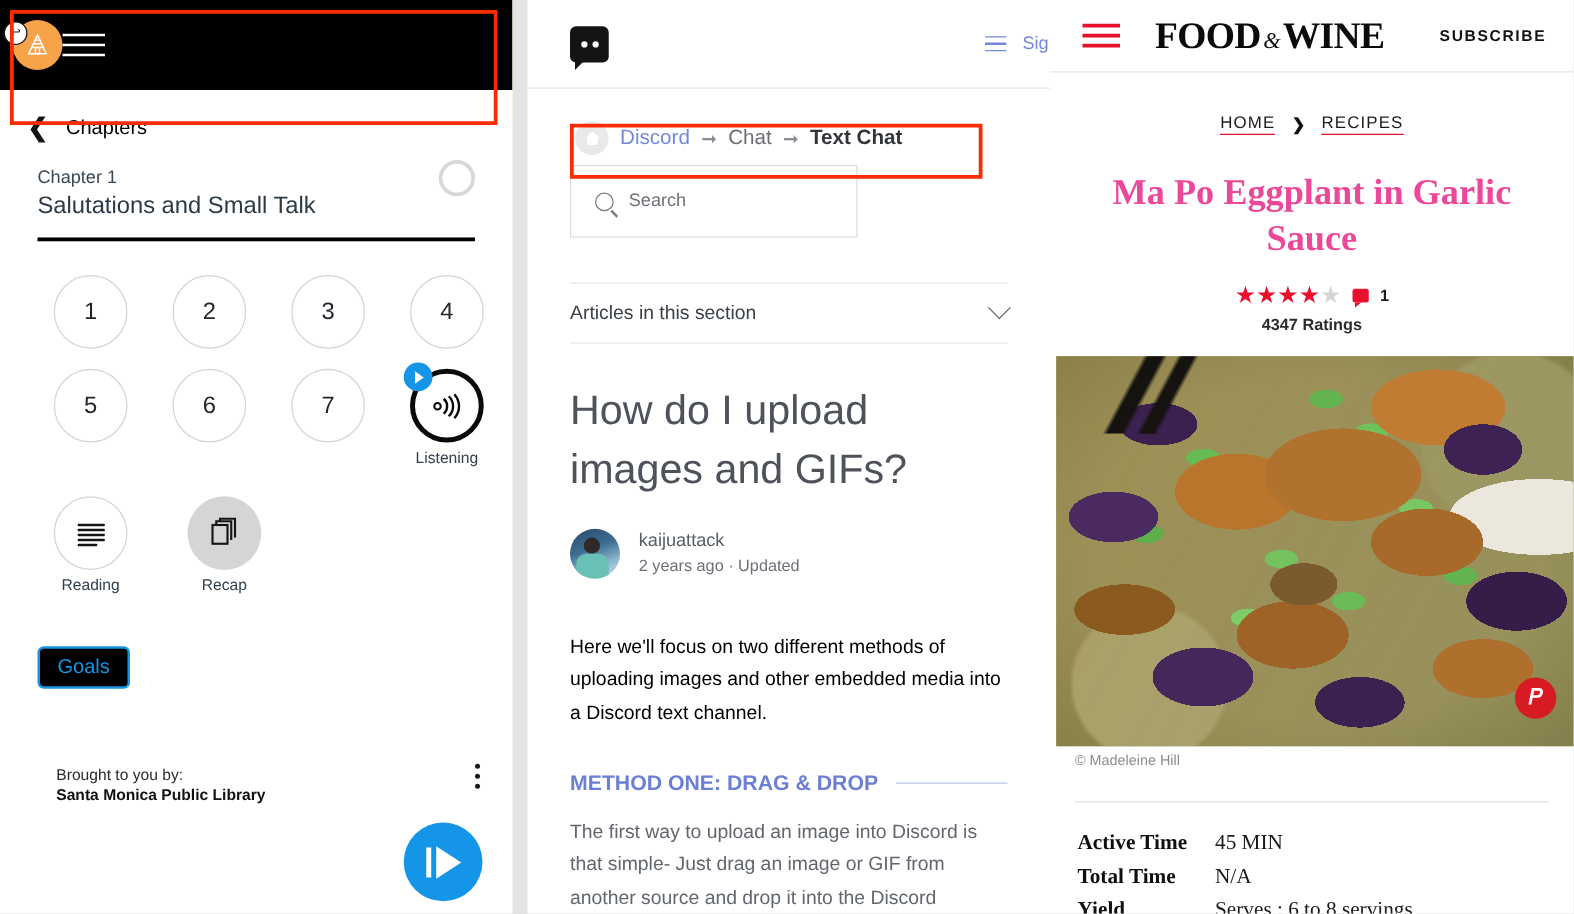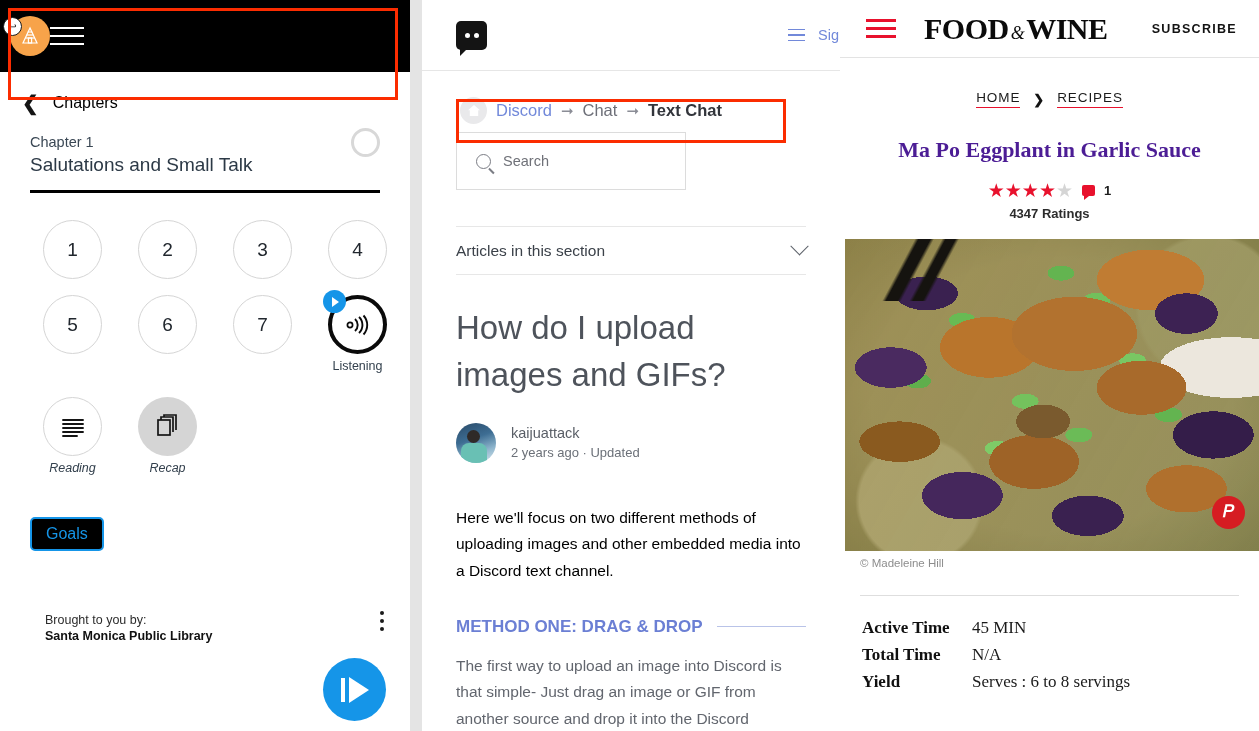--- a/index.html
+++ b/index.html
@@ -80,21 +80,21 @@
     position: absolute; left: -9px; top: -9px; width: 23px; height: 23px;
     border-radius: 50%; background: #1595e8; display: flex;
     align-items: center; justify-content: center;
   }
   .play-badge::after {
     content: ""; width: 0; height: 0; margin-left: 2px;
     border-left: 7px solid #fff; border-top: 5px solid transparent; border-bottom: 5px solid transparent;
   }
   .lesson-caption { font-size: 12.5px; color: #33404d; margin-top: 5px; }
 
-  .mode-row { display: flex; padding: 24px 0 0 25px; gap: 0; font-style: italic; }
+  .mode-row { display: flex; padding: 24px 0 0 25px; gap: 12px; }
   .mode-cell { width: 95px; display: flex; flex-direction: column; align-items: center; }
   .mode-circle {
     width: 59px; height: 59px; border-radius: 50%;
     display: flex; align-items: center; justify-content: center; cursor: pointer;
   }
   .mode-circle.outline { border: 1.5px solid #d5d5d5; background: #fff; }
   .mode-circle.filled { background: #d5d5d5; }
   .mode-caption { font-size: 12.5px; color: #33404d; margin-top: 5px; }
 
   .goals-btn {
@@ -248,22 +248,22 @@
   }
   .fw-crumbs {
     display: flex; justify-content: center; align-items: center; gap: 13px; margin-top: 32px;
   }
   .fw-crumb {
     font-size: 13.5px; letter-spacing: 0.9px; color: #1b1b1b;
     border-bottom: 1.6px solid #e8112d; padding-bottom: 2px; cursor: pointer;
   }
   .fw-crumb-sep { font-size: 13px; color: #121212; font-weight: bold; }
   .fw-title {
-    font-family: "Liberation Serif", serif; font-weight: bold; font-size: 22px;
-    color: #4c1d95; text-align: center; line-height: 1.27; margin: 28px 44px 0 44px;
+    font-family: "Liberation Serif", serif; font-weight: bold; font-size: 29px;
+    color: #ec4899; text-align: center; line-height: 1.27; margin: 28px 44px 0 44px;
   }
   .fw-rating-row { display: flex; justify-content: center; align-items: center; gap: 9px; margin-top: 17px; }
   .stars { font-size: 19px; letter-spacing: 0px; line-height: 1; }
   .stars .on { color: #e8112d; }
   .stars .off { color: #d5d5d5; }
   .cmt-icon { width: 13px; height: 11px; background: #e8112d; border-radius: 2px; position: relative; }
   .cmt-icon::after { content:""; position:absolute; left:2px; bottom:-4px; border-left:5px solid #e8112d; border-bottom:4px solid transparent; }
   .cmt-count { font-size: 13px; color: #1d1d1d; font-weight: bold; }
   .fw-ratings-count {
     text-align: center; font-size: 13px; font-weight: bold; color: #2c2c2c; margin-top: 6px;

